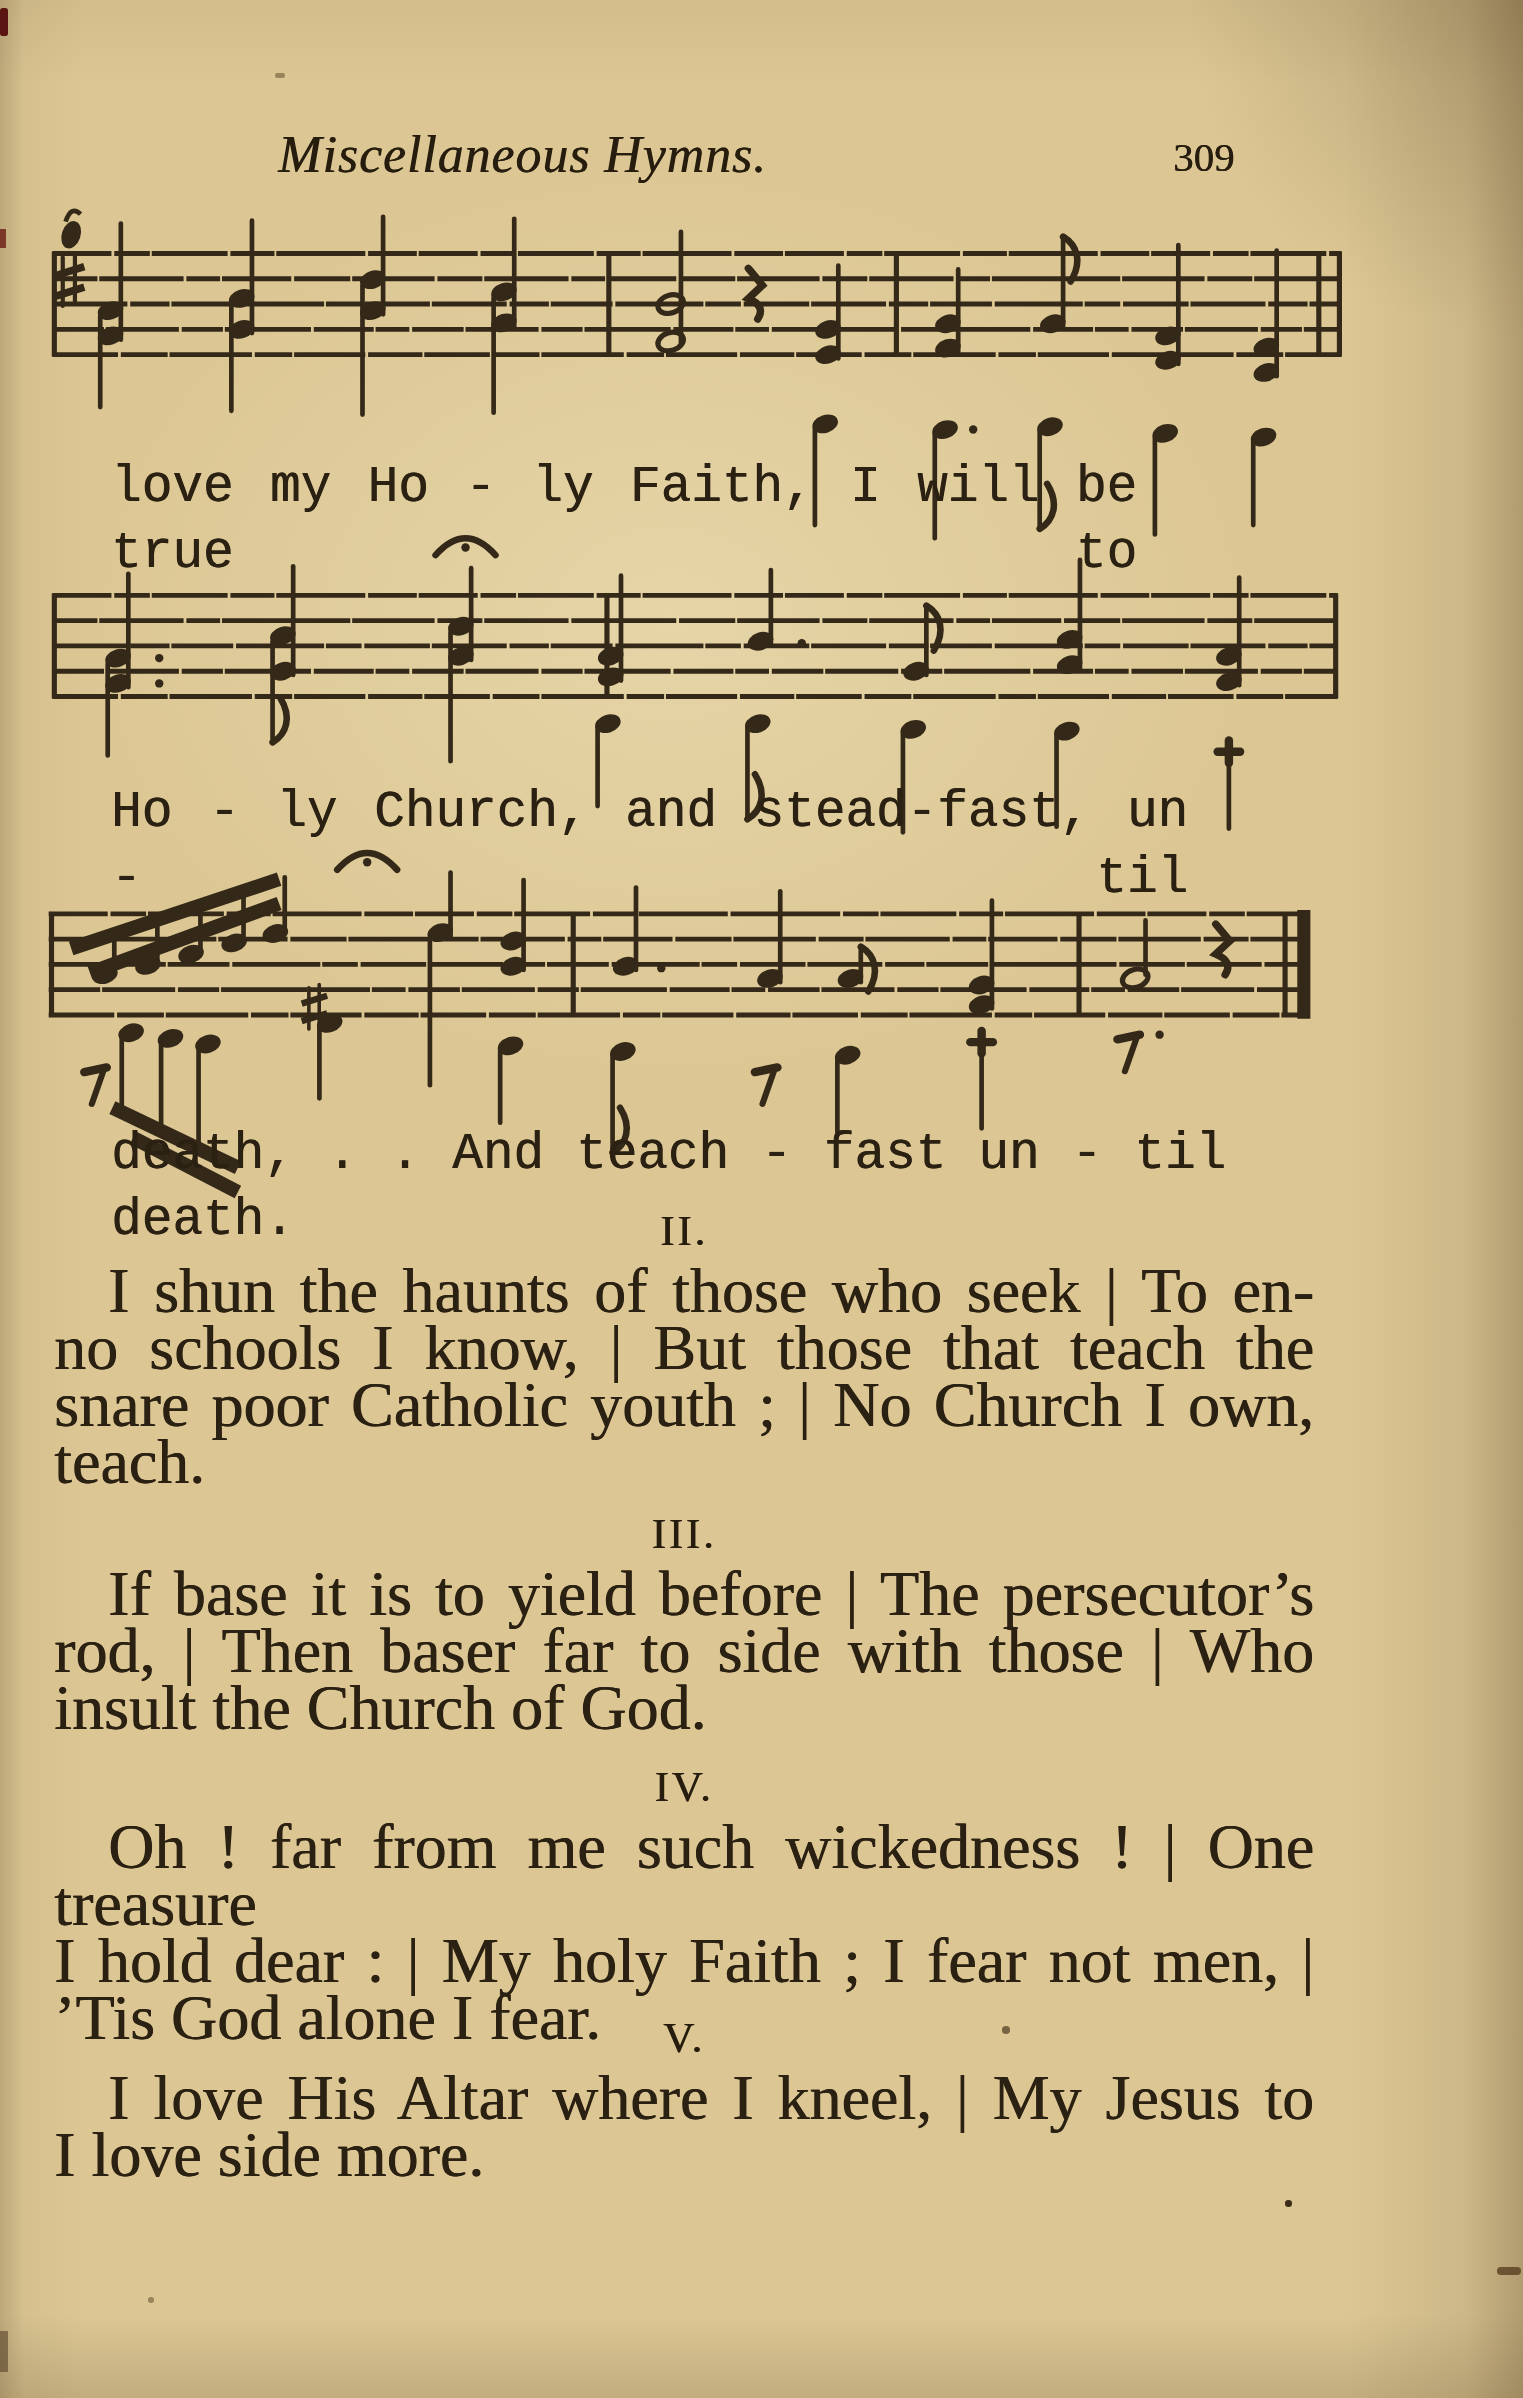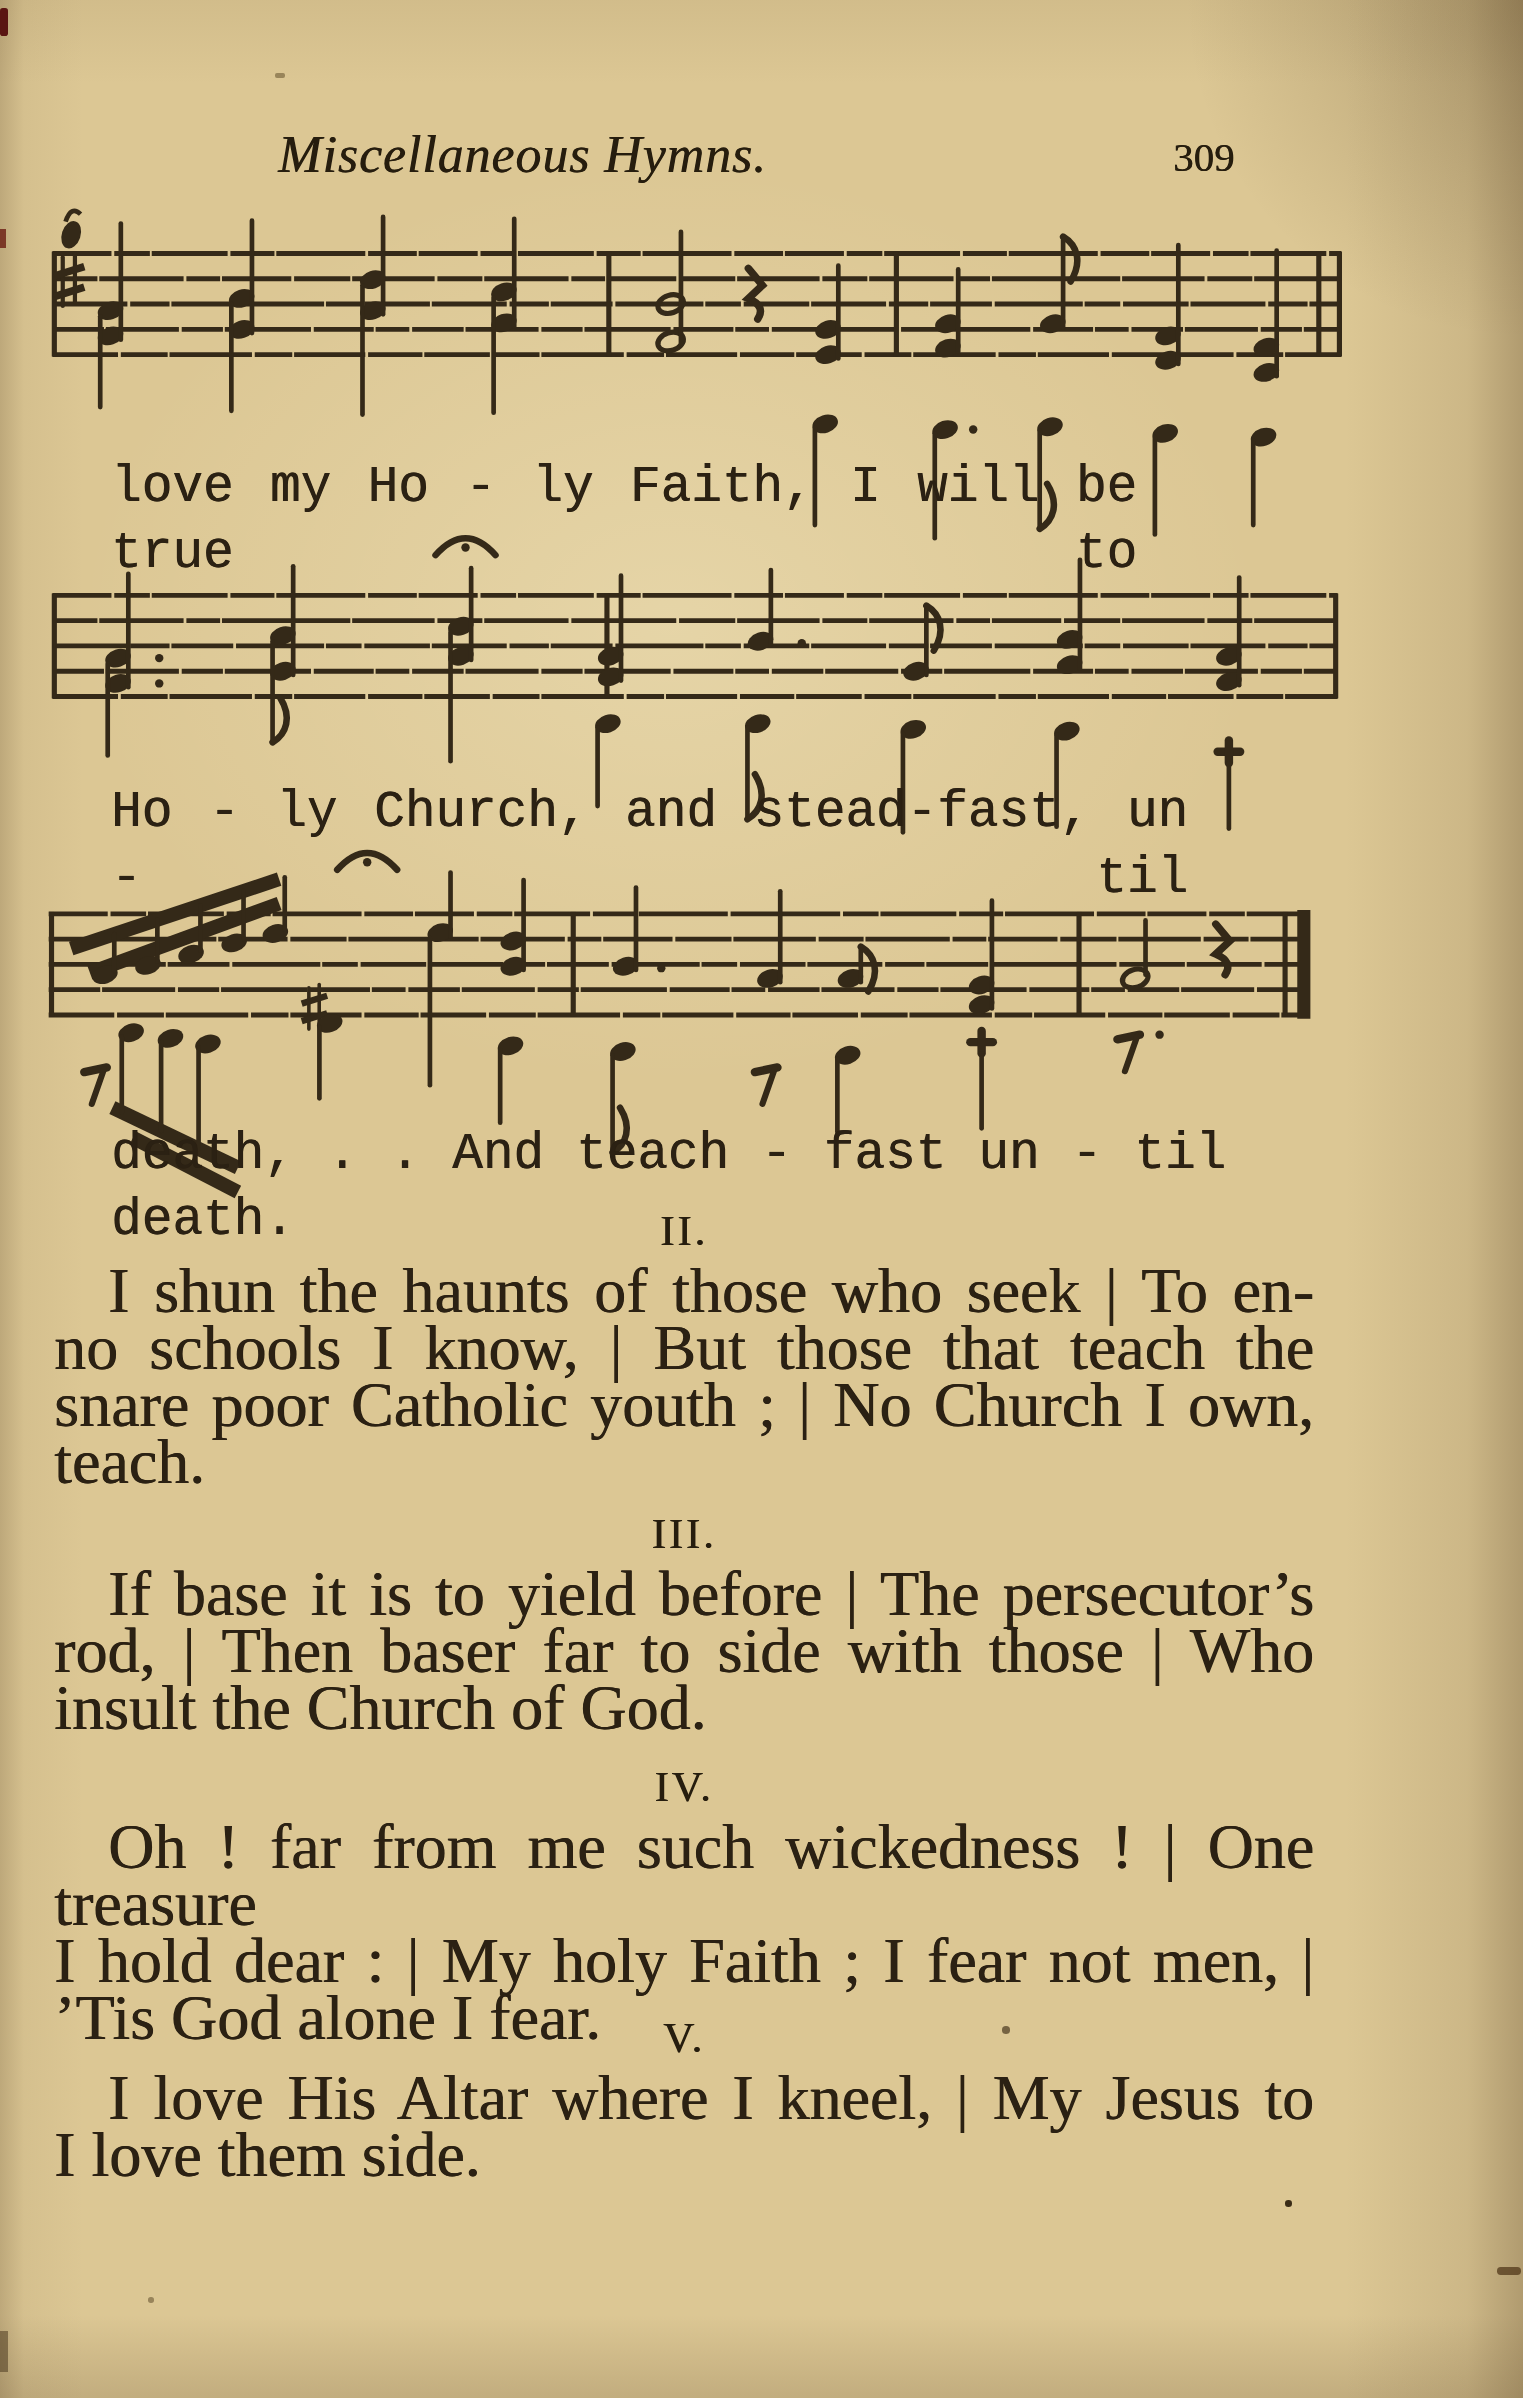--- a/index.html
+++ b/index.html
@@ -285,21 +285,21 @@
   <div class="verse" id="verse4">
     <div class="vnum">IV.</div>
     <div class="vline first">Oh ! far from me such wickedness ! | One treasure</div>
     <div class="vline">I hold dear : | My holy Faith ; I fear not men, |</div>
     <div class="vline nojust">’Tis God alone I fear.</div>
   </div>
 
   <div class="verse" id="verse5">
     <div class="vnum">V.</div>
     <div class="vline first">I love His Altar where I kneel, | My Jesus to</div>
-    <div class="vline nojust">I love them side.</div>
+    <div class="vline nojust">I love side more.</div>
   </div>
 
   <div class="speck" style="left:0;top:7.5px;width:8.4px;height:28px;background:#5a1512;border-radius:2.8px;"></div>
   <div class="speck" style="left:0;top:229px;width:5.6px;height:19px;background:#6a1c12;opacity:.8;"></div>
   <div class="speck" style="left:0;top:2331px;width:7.5px;height:41px;background:#4c3a20;opacity:.55;"></div>
   <div class="speck" style="left:275px;top:73px;width:10.3px;height:4.7px;background:#6d5a33;opacity:.6;border-radius:1.9px;"></div>
   <div class="speck" style="left:1002px;top:2026px;width:7.5px;height:7.5px;background:#4a3920;opacity:.7;border-radius:50%;"></div>
   <div class="speck" style="left:1285px;top:2200px;width:6.6px;height:6.6px;background:#3a2c16;border-radius:50%;"></div>
   <div class="speck" style="left:1497px;top:2267px;width:24px;height:7.5px;background:#4a3114;opacity:.7;border-radius:3.7px;"></div>
   <div class="speck" style="left:148px;top:2297px;width:5.6px;height:5.6px;background:#54411f;opacity:.5;border-radius:50%;"></div>

